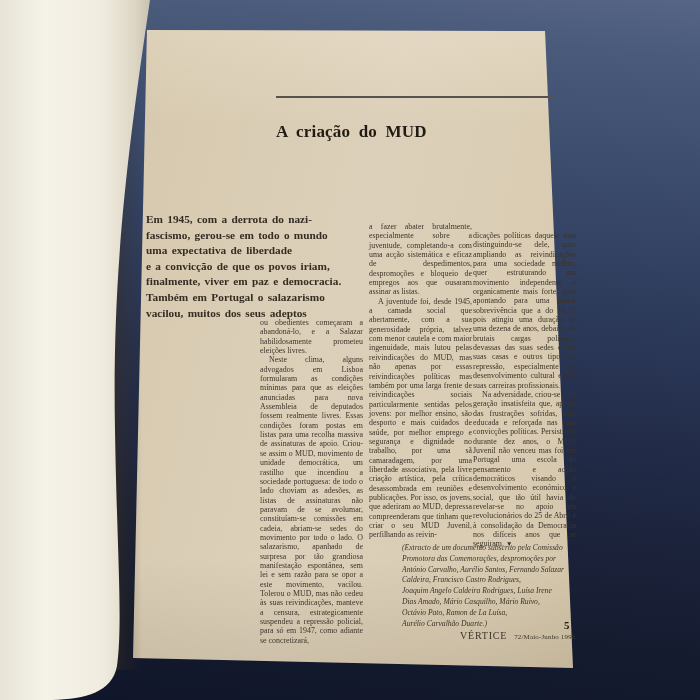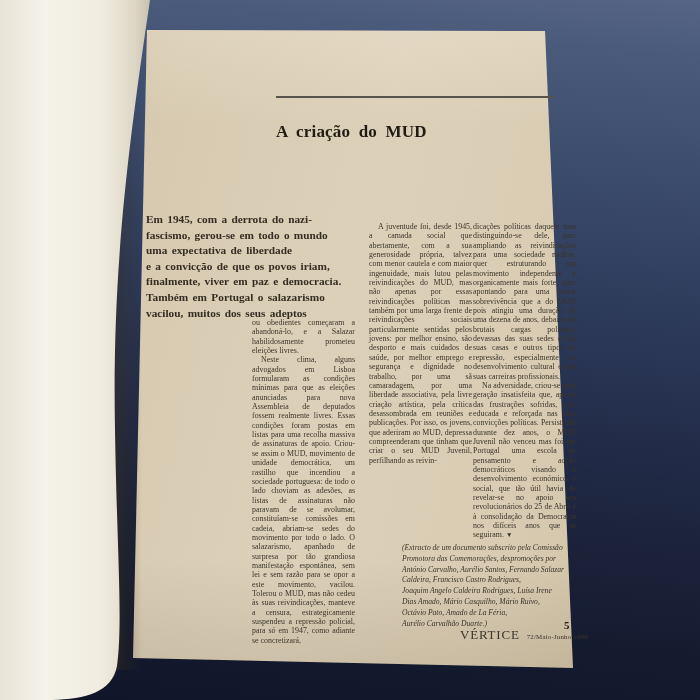--- a/index.html
+++ b/index.html
@@ -51,31 +51,31 @@
     font-size:11.3px;font-weight:bold;line-height:15.6px;
     color:#352d23;word-spacing:1.5px;white-space:nowrap;
   }
   .col{
     position:absolute;width:103px;
     font-size:7.9px;line-height:9.35px;
     text-align:justify;color:#3b342a;
   }
   .col p{margin:0;}
   .col p.indented{text-indent:9px;}
-  #col1{left:216px;top:318px;}
+  #col1{left:224px;top:318px;}
   #col2{left:333px;top:222px;}
-  #col3{left:437px;top:222px;}
+  #col3{left:437px;top:231px;}
   .end-marker{font-size:6.5px;letter-spacing:0;}
   .extract{
     position:absolute;left:366px;top:543px;
     font-size:7.6px;font-style:italic;line-height:10.8px;
     color:#3b342a;white-space:nowrap;
   }
   .footer{position:absolute;left:424px;top:625px;white-space:nowrap;color:#3b342a;}
-  .footer .journal{font-size:13px;letter-spacing:0.8px;}
+  .footer .journal{font-size:10px;letter-spacing:0.8px;}
   .footer .issue{font-size:6.9px;margin-left:7px;letter-spacing:0.2px;}
   .page-num{
     position:absolute;left:528px;top:619px;
     font-size:11px;font-weight:bold;color:#211b14;
   }
 </style>
 </head>
 <body>
 
 <div id="scene">
@@ -100,36 +100,37 @@
       <div>Também em Portugal o salazarismo</div>
       <div>vacilou, muitos dos seus adeptos</div>
     </div>
 
     <div class="col" id="col1">
       <p>ou obedientes começaram a abandoná-lo, e a Salazar habilidosamente prometeu eleições livres.</p>
       <p class="indented">Neste clima, alguns advogados em Lisboa formularam as condições mínimas para que as eleições anunciadas para nova Assembleia de deputados fossem realmente livres. Essas condições foram postas em listas para uma recolha massiva de assinaturas de apoio. Criou-se assim o MUD, movimento de unidade democrática, um rastilho que incendiou a sociedade portuguesa: de todo o lado choviam as adesões, as listas de assinaturas não paravam de se avolumar, constituíam-se comissões em cadeia, abriam-se sedes do movimento por todo o lado. O salazarismo, apanhado de surpresa por tão grandiosa manifestação espontânea, sem lei e sem razão para se opor a este movimento, vacilou. Tolerou o MUD, mas não cedeu às suas reivindicações, manteve a censura, estrategicamente suspendeu a repressão policial, para só em 1947, como adiante se concretizará,</p>
     </div>
 
     <div class="col" id="col2">
+      <p>a fazer abater brutalmente, especialmente sobre a juventude, completando-a com uma acção sistemática e eficaz de despedimentos, despromoções e bloqueio de empregos aos que ousaram assinar as listas.</p>
       <p class="indented">A juventude foi, desde 1945, a camada social que abertamente, com a sua generosidade própria, talvez com menor cautela e com maior ingenuidade, mais lutou pelas reivindicações do MUD, mas não apenas por essas reivindicações políticas mas também por uma larga frente de reivindicações sociais particularmente sentidas pelos jovens: por melhor ensino, são desporto e mais cuidados de saúde, por melhor emprego e segurança e dignidade no trabalho, por uma sã camaradagem, por uma liberdade associativa, pela livre criação artística, pela crítica desassombrada em reuniões e publicações. Por isso, os jovens, que aderiram ao MUD, depressa compreenderam que tinham que criar o seu MUD Juvenil, perfilhando as reivin-</p>
     </div>
 
     <div class="col" id="col3">
       <p>dicações políticas daquele mas distinguindo-se dele, quer ampliando as reivindicações para uma sociedade melhor, quer estruturando um movimento independente e organicamente mais forte, quer apontando para uma maior sobrevivência que a do MUD pois atingiu uma duração de uma dezena de anos, debaixo de brutais cargas policiais, devassas das suas sedes e das suas casas e outros tipos de repressão, especialmente no desenvolvimento cultural e nas suas carreiras profissionais.</p>
       <p class="indented"><span>Na adversidade, criou-se uma geração insatisfeita que, apesar das frustrações sofridas, saiu educada e reforçada nas suas convicções políticas. Persistindo durante dez anos, o MUD Juvenil não venceu mas foi em Portugal uma escola de pensamento e acção democráticos visando o desenvolvimento económico e social, que tão útil havia de revelar-se no apoio aos revolucionários do 25 de Abril e à consolidação da Democracia nos difíceis anos que se seguiram.</span> <span class="end-marker">▼</span></p>
     </div>
 
     <div class="extract">
       <div>(Extracto de um documento subscrito pela Comissão</div>
       <div>Promotora das Comemorações, despromoções por</div>
       <div>António Carvalho, Aurélio Santos, Fernando Salazar</div>
       <div>Caldeira, Francisco Castro Rodrigues,</div>
       <div>Joaquim Angelo Caldeira Rodrigues, Luísa Irene</div>
       <div>Dias Amado, Mário Casquilho, Mário Ruivo,</div>
-      <div>Octávio Pato, Amado de La Féria,</div>
+      <div>Octávio Pato, Ramon de La Luísa,</div>
       <div>Aurélio Carvalhão Duarte.)</div>
     </div>
 
     <div class="footer">
       <span class="journal">VÉRTICE</span><span class="issue">72/Maio-Junho 1996</span>
     </div>
     <div class="page-num">5</div>
 
   </div>
 

